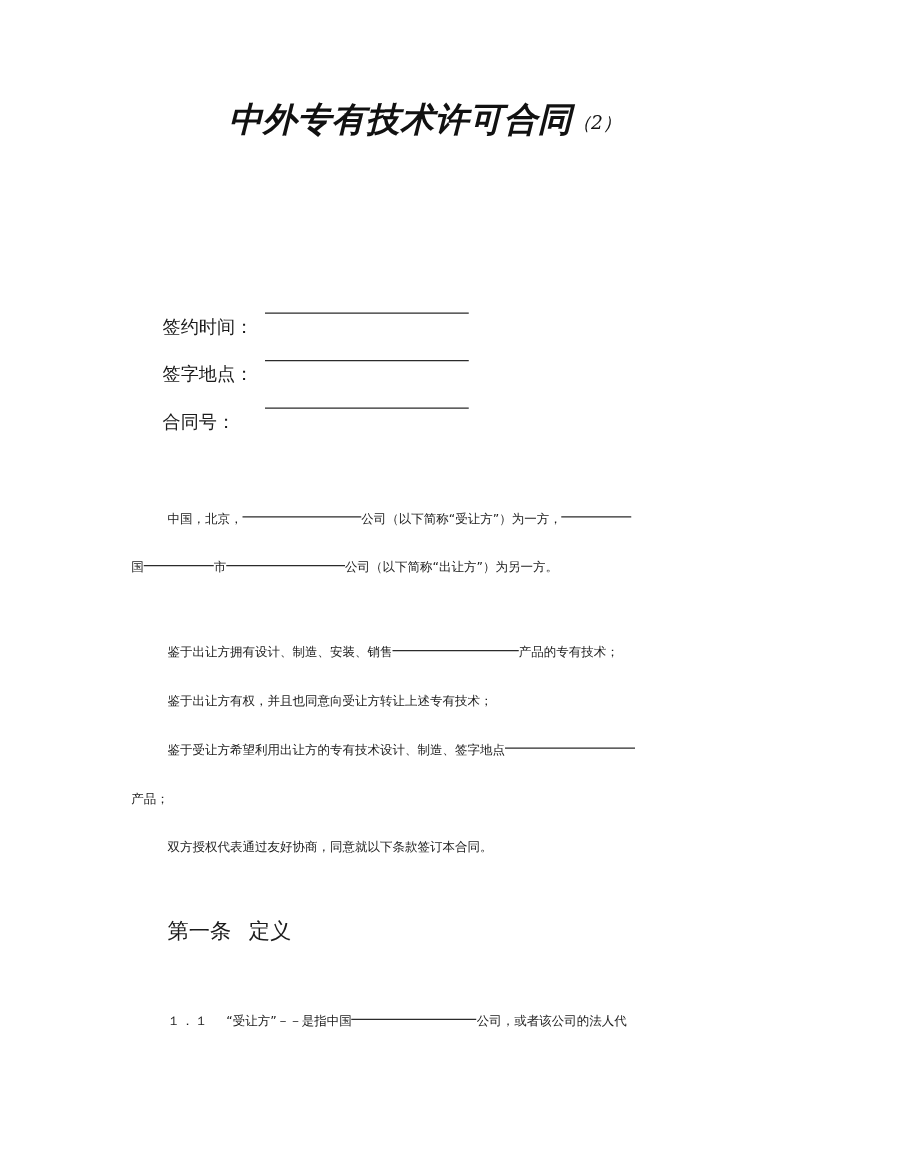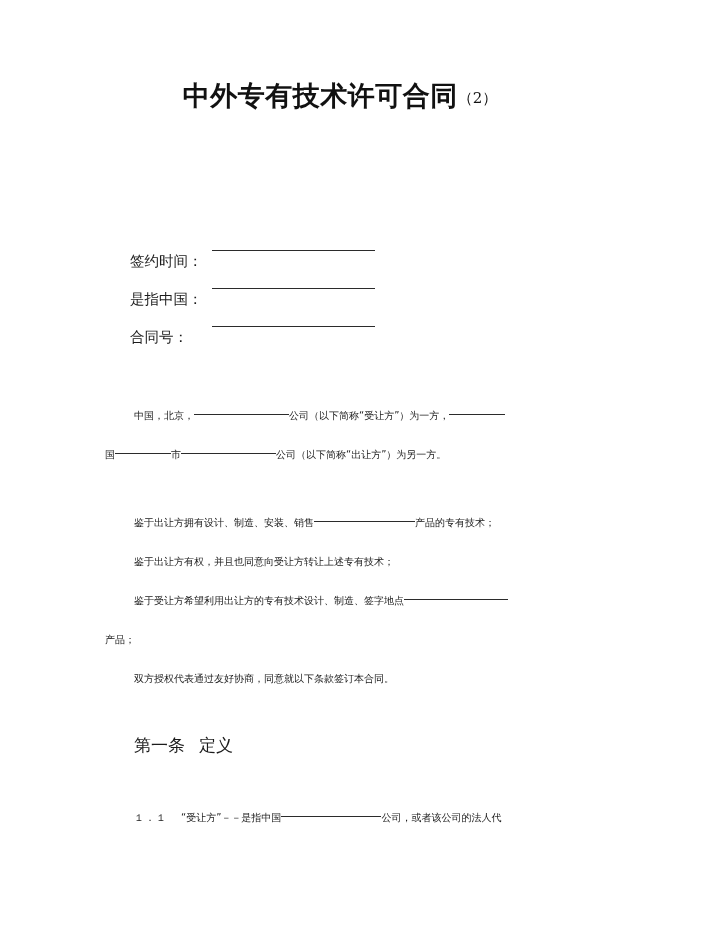--- a/index.html
+++ b/index.html
@@ -22,20 +22,21 @@
   }
 
   
   .title-block {
     position: absolute;
     left: 0;
     top: 78px;
     width: 680px;
     text-align: center;
     white-space: nowrap;
+    font-style: italic;
   }
   .title-main {
     font-family: "DejaVu Serif", "Liberation Serif", serif;
     font-size: 27px;
     font-weight: bold;
     letter-spacing: 0.5px;
     color: #111111;
   }
   .title-suffix {
     font-family: "DejaVu Serif", "Liberation Serif", serif;
@@ -134,21 +135,21 @@
   </div>
 
   <div class="fields">
 
     <div class="field-row">
       <span class="field-label">签约时间：</span>
       <span class="field-rule"></span>
     </div>
 
     <div class="field-row">
-      <span class="field-label">是指中国：</span>
+      <span class="field-label">签字地点：</span>
       <span class="field-rule"></span>
     </div>
 
     <div class="field-row">
       <span class="field-label">合同号：</span>
       <span class="field-rule"></span>
     </div>
 
   </div>
 

